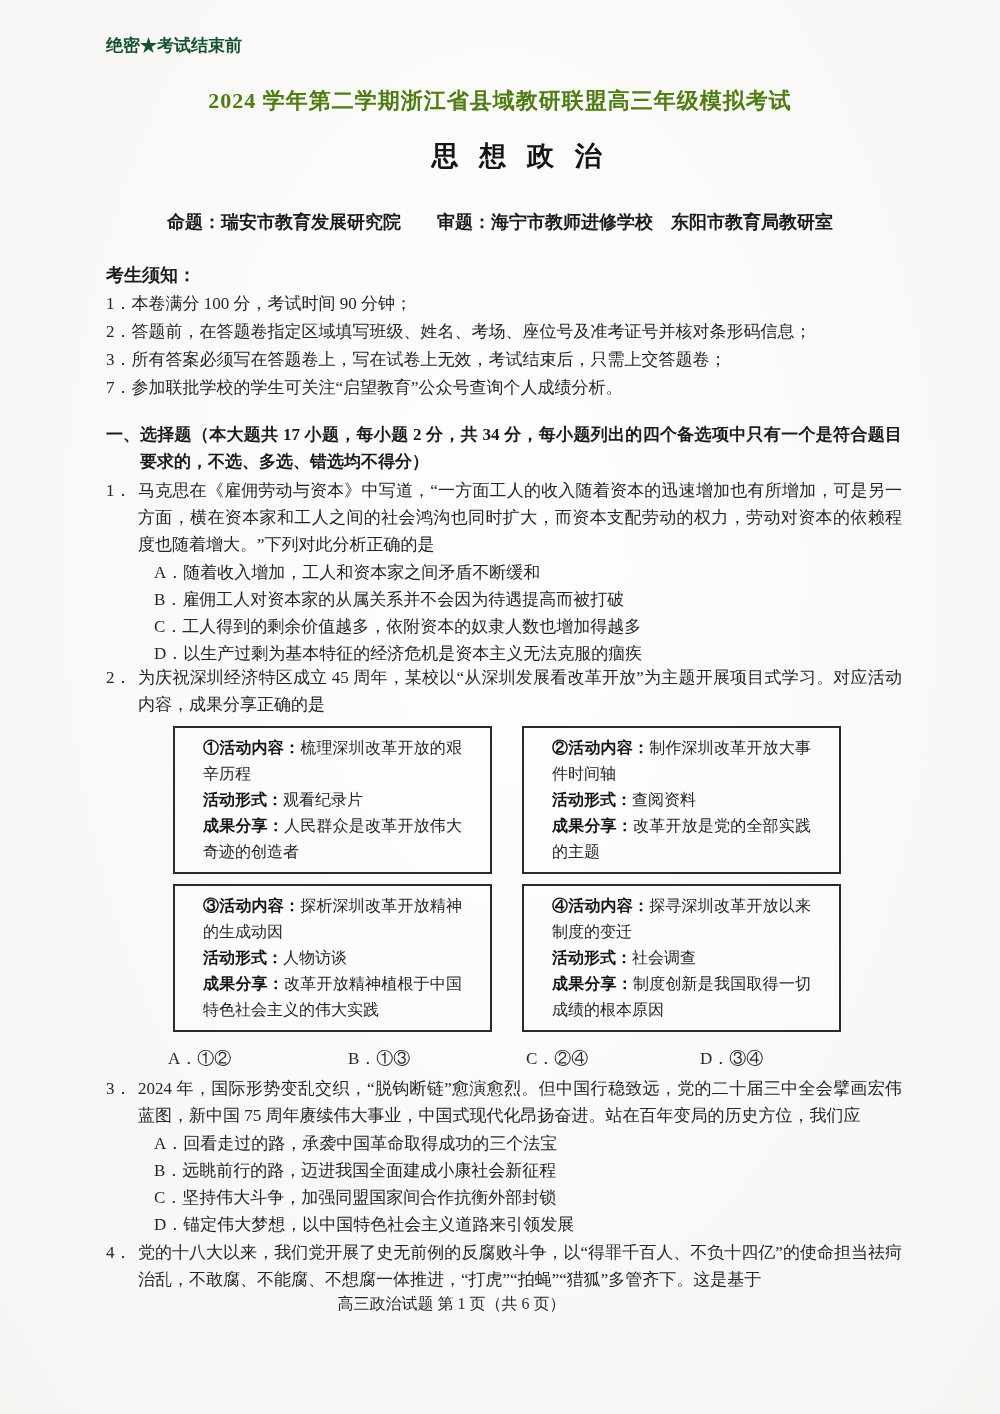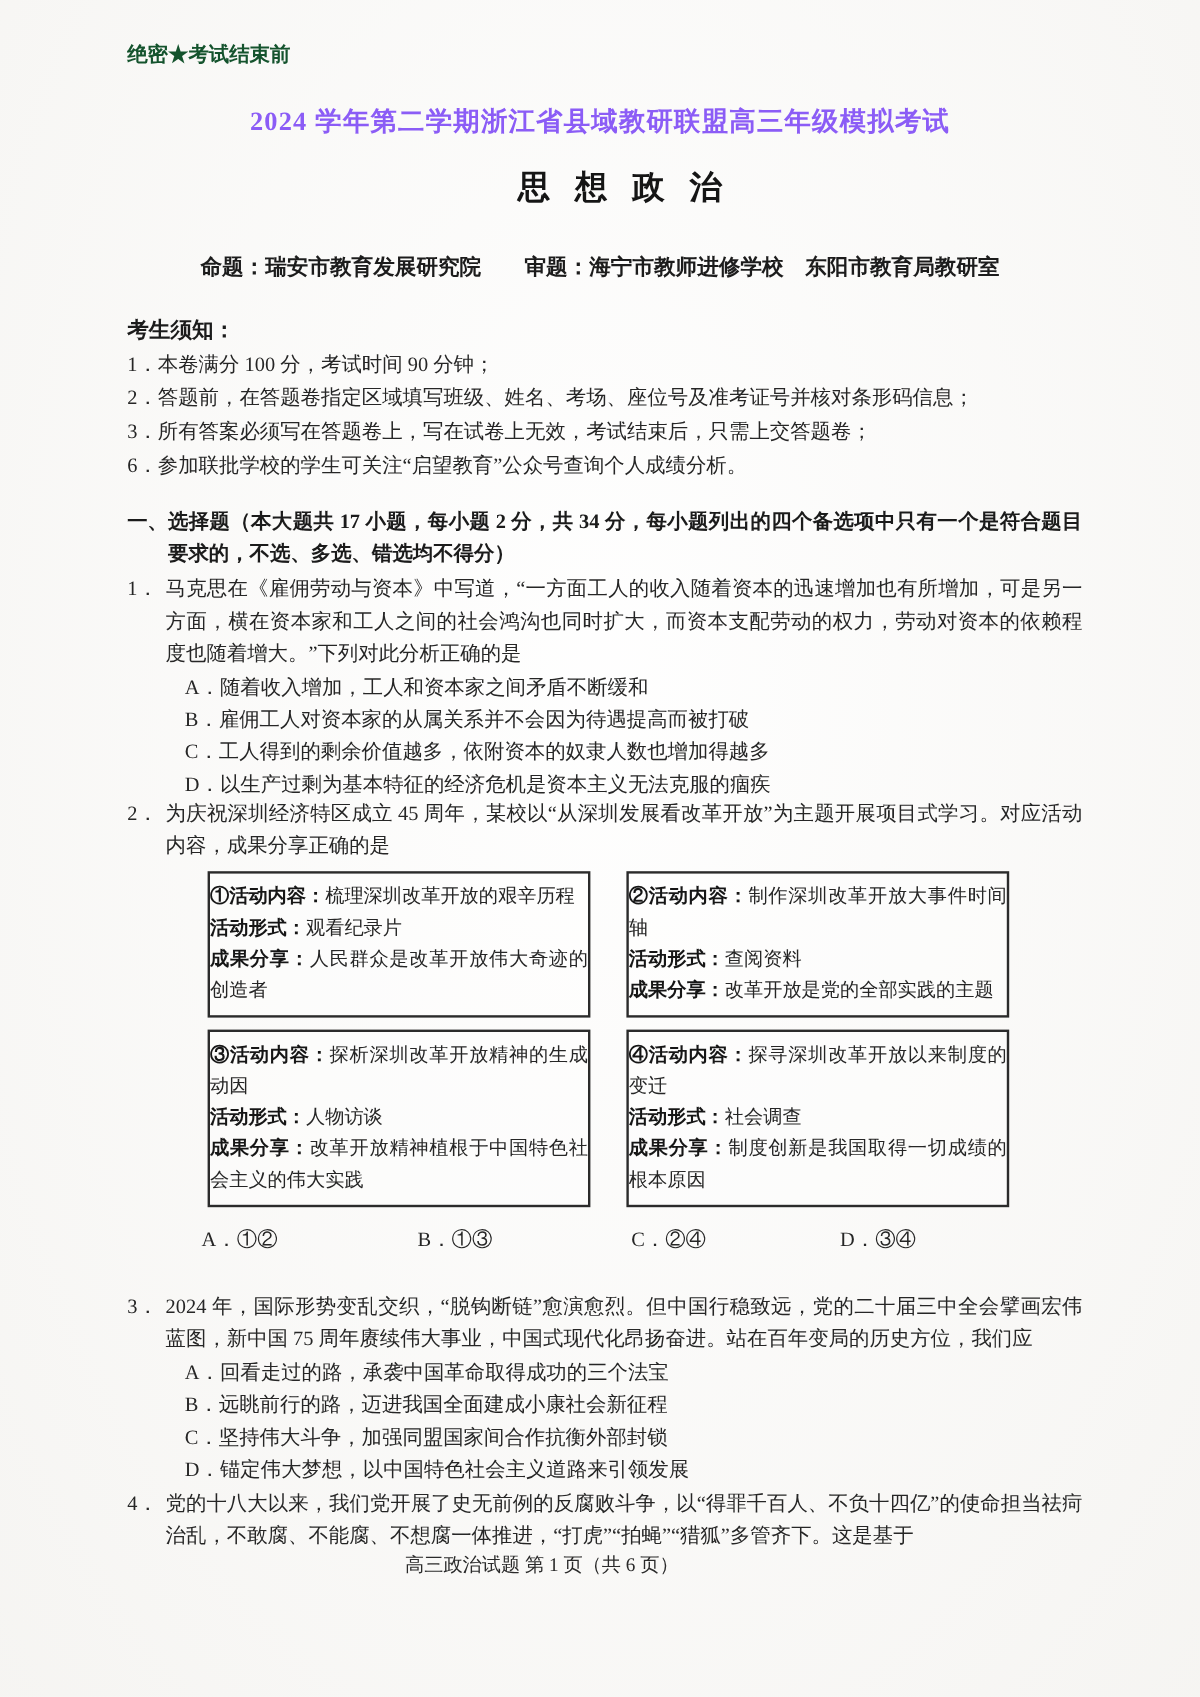--- a/index.html
+++ b/index.html
@@ -12,21 +12,21 @@
     font-family:"Liberation Serif","DejaVu Serif",serif;
     color:#262626;
     overflow:hidden;
   }
   .abs { position:absolute; }
 
   .security { top:34px; left:106px; font-size:17px; font-weight:bold; color:#14532d; }
 
   .exam-title {
     top:86px; left:0; width:1000px;
-    text-align:center; font-size:22px; font-weight:bold; color:#8b5cf6;
+    text-align:center; font-size:22px; font-weight:bold; color:#4d7c0f;
     letter-spacing:1px;
   }
   .subject-title {
     top:138px; left:0; width:1000px;
     text-align:center; font-size:27px; font-weight:bold; color:#151515;
     letter-spacing:7px;
     padding-left:40px;
   }
   .byline {
     top:210px; left:0; width:1000px;
@@ -53,21 +53,21 @@
   .q-option { font-size:17px; line-height:27px; margin-left:16px; }
 
   .cards-grid {
     margin-left:35px; margin-top:8px;
     display:grid; grid-template-columns:319px 319px;
     column-gap:30px; row-gap:10px;
     width:668px;
   }
   .card {
     border:2px solid #2b2b2b;
-    padding:7px 0;
+    padding:7px 28px;
     background:rgba(255,255,255,0.35);
   }
   .card p { font-size:16px; line-height:26px; text-align:justify; }
   .card-label { font-weight:bold; color:#161616; }
 
   .ans-row { margin-top:13px; margin-left:30px; font-size:17px; line-height:27px; }
   .ans-row span { display:inline-block; }
   .ans-a { width:180px; }
   .ans-b { width:178px; }
   .ans-c { width:174px; }
@@ -86,21 +86,21 @@
 
 <div class="abs subject-title">思 想 政 治</div>
 
 <div class="abs byline">命题：瑞安市教育发展研究院　　审题：海宁市教师进修学校　东阳市教育局教研室</div>
 
 <div class="abs notice">
   <div class="notice-heading">考生须知：</div>
   <div class="notice-item">1．本卷满分 100 分，考试时间 90 分钟；</div>
   <div class="notice-item">2．答题前，在答题卷指定区域填写班级、姓名、考场、座位号及准考证号并核对条形码信息；</div>
   <div class="notice-item">3．所有答案必须写在答题卷上，写在试卷上无效，考试结束后，只需上交答题卷；</div>
-  <div class="notice-item">6．参加联批学校的学生可关注“启望教育”公众号查询个人成绩分析。</div>
+  <div class="notice-item">7．参加联批学校的学生可关注“启望教育”公众号查询个人成绩分析。</div>
 </div>
 
 <div class="abs section-head">
   <span class="section-marker">一、</span>
   <span class="section-text">选择题（本大题共 17 小题，每小题 2 分，共 34 分，每小题列出的四个备选项中只有一个是符合题目要求的，不选、多选、错选均不得分）</span>
 </div>
 
 <div class="abs question q1">
   <span class="q-num">1．</span>
   <div class="q-body">

